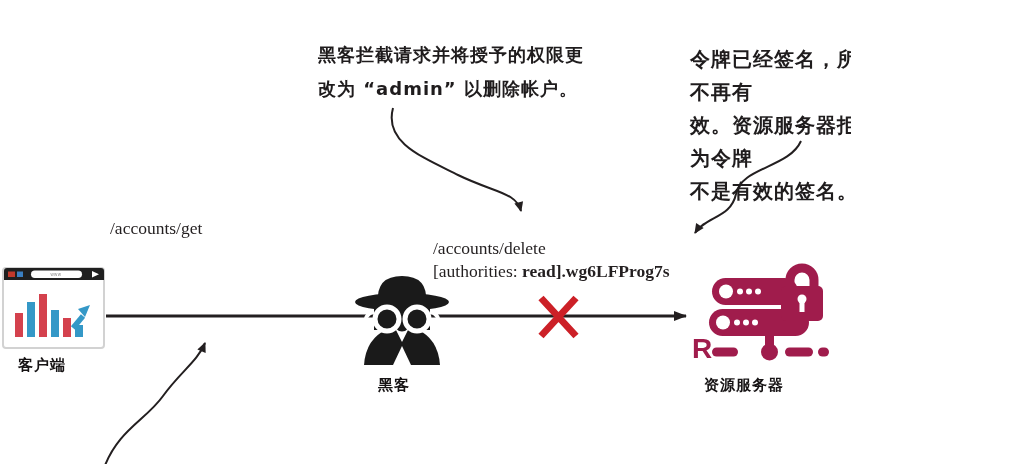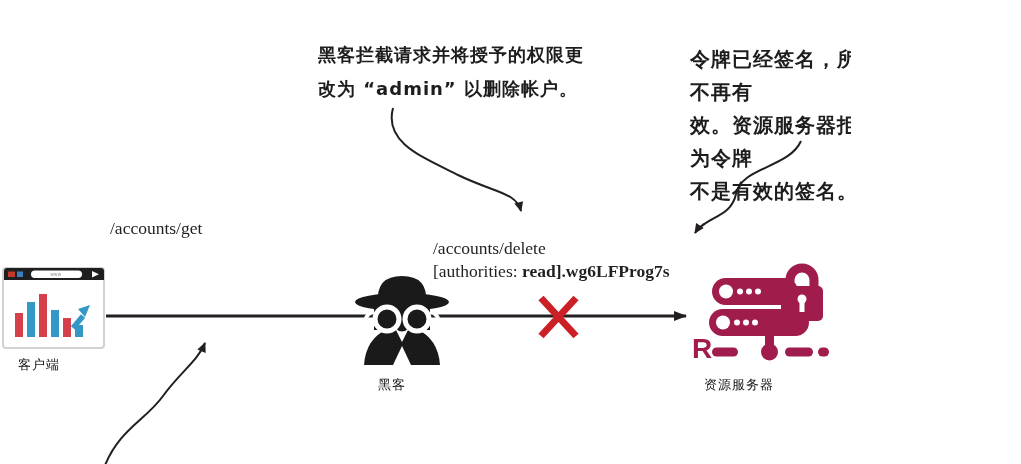--- a/index.html
+++ b/index.html
@@ -12,21 +12,21 @@
   
   .note{font-weight:700;color:#1f1c1d;letter-spacing:1px;}
   .note-left{left:318px;top:38px;width:280px;font-size:18px;line-height:34px;}
   .note-right{left:690px;top:43px;width:290px;font-size:20px;line-height:33px;}
   
   .req{font-family:Liberation Serif, serif;font-size:17.5px;line-height:23px;color:#231f20;}
   .req b{font-weight:700;}
   .req-left{left:110px;top:217px;}
   .req-right{left:433px;top:217px;margin-top:20px;}
   
-  .cn-label{font-weight:400;font-size:13px;color:#161314;letter-spacing:1px;}
+  .cn-label{font-weight:700;font-size:15px;color:#161314;letter-spacing:1px;}
   .lbl-client{left:18px;top:356px;}
   .lbl-hacker{left:378px;top:376px;}
   .lbl-server{left:704px;top:376px;}
   svg{display:block;}
 </style>
 </head>
 <body>
 
 <div class="canvas">
 

